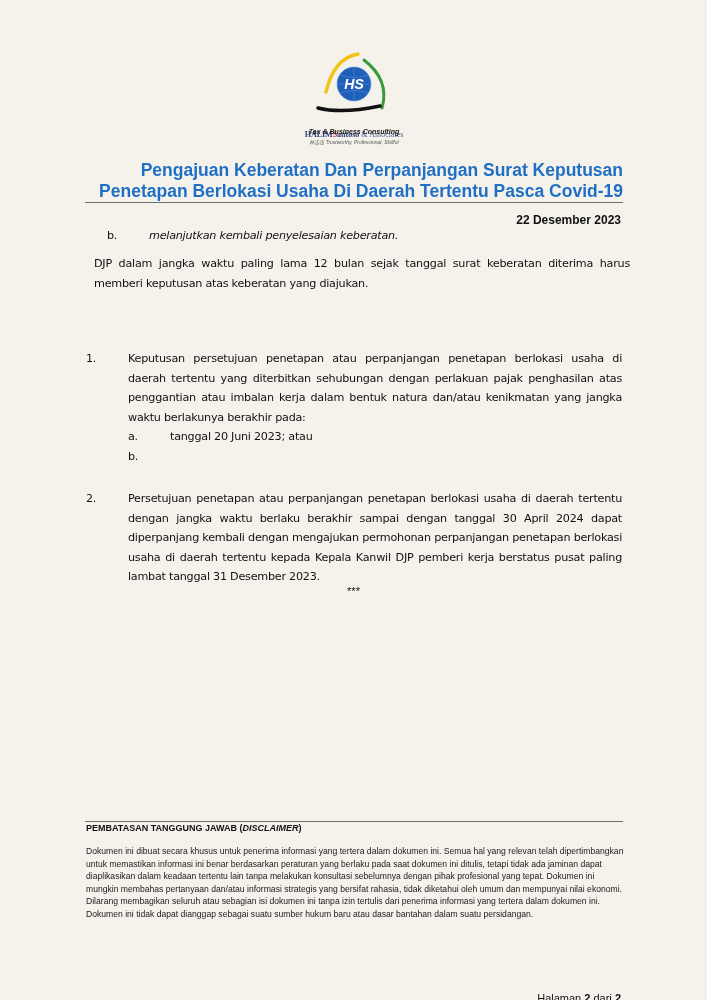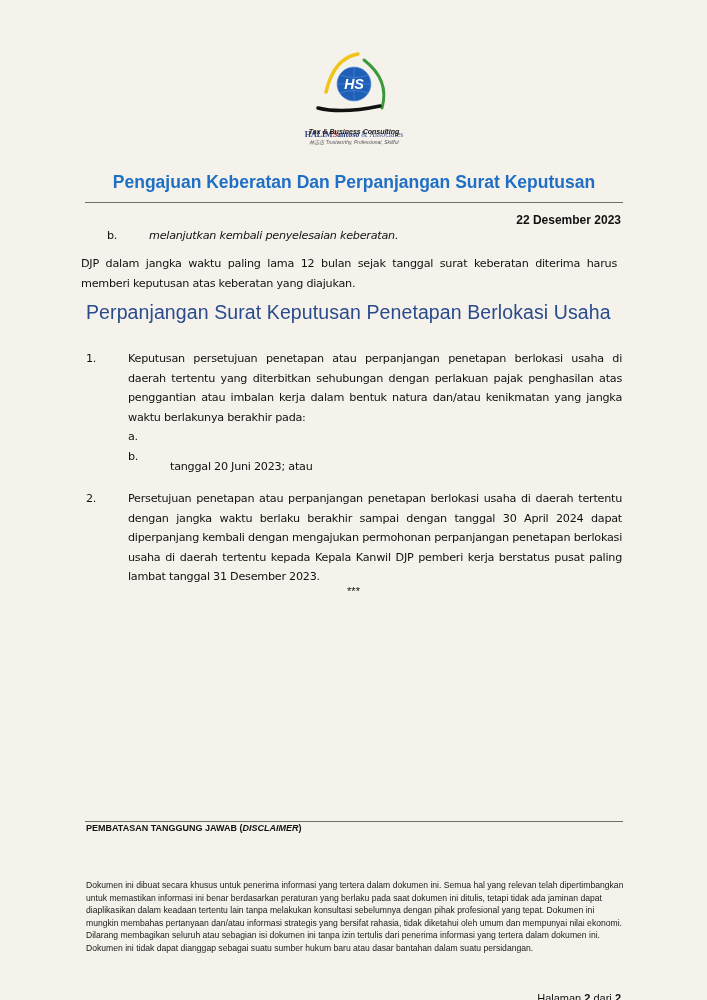--- a/index.html
+++ b/index.html
@@ -20,54 +20,54 @@
     font-family: "Liberation Serif", "DejaVu Serif", serif; font-size: 8px; color: #2b3e7a; white-space: nowrap; }
   .logo-name b { color: #2b3e7a; font-weight: bold; }
   .logo-name .s { color: #b8332a; font-weight: bold; }
   .logo-name .assoc { color: #4a5a8e; }
   .logo-tag { position: absolute; left: 0; top: 78px; width: 128px; text-align: center;
     font-size: 7px; font-style: italic; font-weight: bold; color: #1b1b1b; white-space: nowrap; }
   .logo-motto { position: absolute; left: 0; top: 89px; width: 128px; text-align: center;
     font-size: 5px; font-style: italic; color: #555; white-space: nowrap; }
 
   
-  .doc-title { position: absolute; left: 85px; top: 160px; width: 538px; text-align: center;
-    color: #1f6fc5; font-weight: bold; font-size: 17.5px; line-height: 21px; margin-top: 12px; }
+  .doc-title { position: absolute; left: 85px; top: 160px; width: 538px; text-align: right;
+    color: #1f6fc5; font-weight: bold; font-size: 17.5px; line-height: 21px; }
   .title-rule { position: absolute; left: 85px; top: 202px; width: 538px; height: 0;
     border-top: 1.5px solid #6e6e6e; }
   .doc-date { position: absolute; right: 86px; top: 213px; font-weight: bold; font-size: 12px; }
 
   
   .body-text { font-family: "DejaVu Sans", "Liberation Sans", sans-serif; font-size: 11.2px; line-height: 19.5px; letter-spacing: -0.25px; }
   .item-b-top { position: absolute; left: 107px; top: 226px; }
   .item-b-top .lbl { position: absolute; left: 0; }
   .item-b-top .txt { position: absolute; left: 42px; white-space: nowrap; font-style: italic; }
 
-  .para { position: absolute; left: 81px; top: 254px; width: 536px; text-align: justify; }
+  .para { position: absolute; left: 94px; top: 254px; width: 536px; text-align: justify; }
 
   .section-heading { position: absolute; left: 86px; top: 300px; width: 540px;
     color: #2a4a8c; font-size: 19.5px; line-height: 25px; font-weight: normal; letter-spacing: 0.1px; }
 
   .list { position: absolute; left: 86px; width: 536px; }
   .list .num { position: absolute; left: 0; }
   .list .content { margin-left: 42px; text-align: justify; }
   .sub { position: relative; height: 19.5px; }
   .sub .slbl { position: absolute; left: 0; }
-  .sub .stxt { position: absolute; left: 42px; white-space: nowrap; margin-top: 30px; }
+  .sub .stxt { position: absolute; left: 42px; white-space: nowrap; }
 
   .list1 { top: 349px; }
   .list2 { top: 489px; }
 
   .stars { position: absolute; left: 0; width: 707px; top: 585px; text-align: center; font-size: 11px; }
 
   
   .disc-rule { position: absolute; left: 85px; top: 821px; width: 538px; border-top: 1px solid #6e6e6e; }
   .disc-title { position: absolute; left: 86px; top: 823px; font-size: 9px; font-weight: bold; }
   .disc-title i { font-style: italic; }
-  .disc-text { position: absolute; left: 86px; top: 845px; width: 540px; font-size: 8.6px; line-height: 12.6px; color: #1a1a1a; margin-top: 34px; }
+  .disc-text { position: absolute; left: 86px; top: 845px; width: 540px; font-size: 8.6px; line-height: 12.6px; color: #1a1a1a; }
 
   .foot-left { position: absolute; left: 86px; top: 1001px; font-size: 8.6px; }
   .foot-right { position: absolute; right: 86px; top: 992px; font-size: 11px; }
   .foot-right b { font-weight: bold; }
 </style>
 </head>
 <body>
 
 <div class="page">
 
@@ -85,33 +85,33 @@
       <path d="M25 34 H59 M42 17 V51 M28 25 Q42 30 56 25 M28 43 Q42 38 56 43" stroke="#4c86d6" stroke-width="0.7" fill="none"></path>
       <text x="42" y="39" text-anchor="middle" font-family="Liberation Sans, sans-serif" font-size="14" font-weight="bold" fill="#ffffff" font-style="italic">HS</text>
     </svg>
     <div class="logo-name"><b>HALIM</b><span class="s">S</span><b>antoso</b><span class="assoc"> &amp; Associates</span></div>
     <div class="logo-tag">Tax &amp; Business Consulting</div>
     <div class="logo-motto"><span>林志忠</span> <span>Trustworthy, Professional, Skillful</span></div>
   </div>
 
   <div class="doc-title">
     <div>Pengajuan Keberatan Dan Perpanjangan Surat Keputusan</div>
+    <div>Penetapan Berlokasi Usaha Di Daerah Tertentu Pasca Covid-19</div>
   </div>
   <div class="title-rule"></div>
   <div class="doc-date">22 Desember 2023</div>
 
   <div class="item-b-top body-text">
     <span class="lbl">b.</span>
     <span class="txt">melanjutkan kembali penyelesaian keberatan.</span>
   </div>
 
   <div class="para body-text">DJP dalam jangka waktu paling lama 12 bulan sejak tanggal surat keberatan diterima harus memberi keputusan atas keberatan yang diajukan.</div>
 
   <div class="section-heading">
-    <div>Perpanjangan Surat Keputusan Penetapan Berlokasi Usaha</div>
   </div>
 
   <div class="list list1 body-text">
     <span class="num">1.</span>
     <div class="content">
       <div>Keputusan persetujuan penetapan atau perpanjangan penetapan berlokasi usaha di daerah tertentu yang diterbitkan sehubungan dengan perlakuan pajak penghasilan atas penggantian atau imbalan kerja dalam bentuk natura dan/atau kenikmatan yang jangka waktu berlakunya berakhir pada:</div>
       <div class="sub">
         <span class="slbl">a.</span>
         <span class="stxt">tanggal 20 Juni 2023; atau</span>
       </div>

